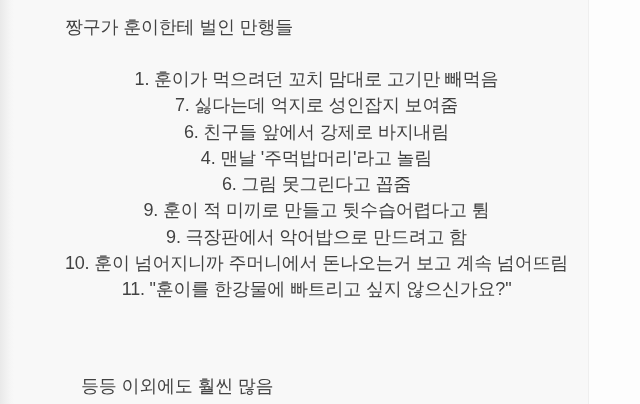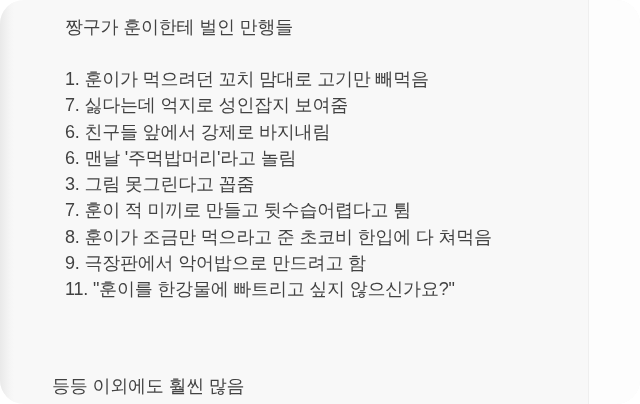--- a/index.html
+++ b/index.html
@@ -7,21 +7,20 @@
     padding: 0;
     background: #ffffff;
   }
   .canvas {
     position: relative;
     width: 640px;
     height: 404px;
     background: #f8f8f8;
     overflow: hidden;
     font-family: "Liberation Sans", "DejaVu Sans", sans-serif;
-    border-radius: 24px;
   }
   
   .left-shade {
     position: absolute;
     left: 0; top: 0;
     width: 14px; height: 100%;
     background: linear-gradient(90deg, #e9e9e9 0%, #f5f5f5 70%, #f8f8f8 100%);
   }
   .right-margin {
     position: absolute;
@@ -45,50 +44,51 @@
     font-size: 18px;
     line-height: 24px;
     white-space: nowrap;
   }
   .list {
     position: absolute;
     left: 65px;
     top: 66px;
     font-size: 18px;
     line-height: 26.3px;
+    text-align: center;
   }
   .list-item {
     white-space: nowrap;
   }
   .footer {
     position: absolute;
-    left: 52px;
+    left: 81px;
     top: 374px;
     font-size: 18px;
     line-height: 24px;
     white-space: nowrap;
   }
 </style>
 </head>
 <body>
 
 <div class="canvas">
   <div class="left-shade"></div>
   <div class="right-margin"></div>
 
   <div class="content">
     <div class="title">짱구가 훈이한테 벌인 만행들</div>
 
     <div class="list">
         <div class="list-item">1. 훈이가 먹으려던 꼬치 맘대로 고기만 빼먹음</div>
         <div class="list-item">7. 싫다는데 억지로 성인잡지 보여줌</div>
         <div class="list-item">6. 친구들 앞에서 강제로 바지내림</div>
-        <div class="list-item">6. 맨날 '주먹밥머리'라고 놀림</div>
-        <div class="list-item">3. 그림 못그린다고 꼽줌</div>
-        <div class="list-item">7. 훈이 적 미끼로 만들고 뒷수습어렵다고 튐</div>
-        <div class="list-item">8. 훈이가 조금만 먹으라고 준 초코비 한입에 다 쳐먹음</div>
+        <div class="list-item">4. 맨날 '주먹밥머리'라고 놀림</div>
+        <div class="list-item">6. 그림 못그린다고 꼽줌</div>
+        <div class="list-item">9. 훈이 적 미끼로 만들고 뒷수습어렵다고 튐</div>
         <div class="list-item">9. 극장판에서 악어밥으로 만드려고 함</div>
+        <div class="list-item">10. 훈이 넘어지니까 주머니에서 돈나오는거 보고 계속 넘어뜨림</div>
         <div class="list-item">11. "훈이를 한강물에 빠트리고 싶지 않으신가요?"</div>
       </div>
 
     <div class="footer">등등 이외에도 훨씬 많음</div>
   </div>
 </div>
 
 </body></html>

